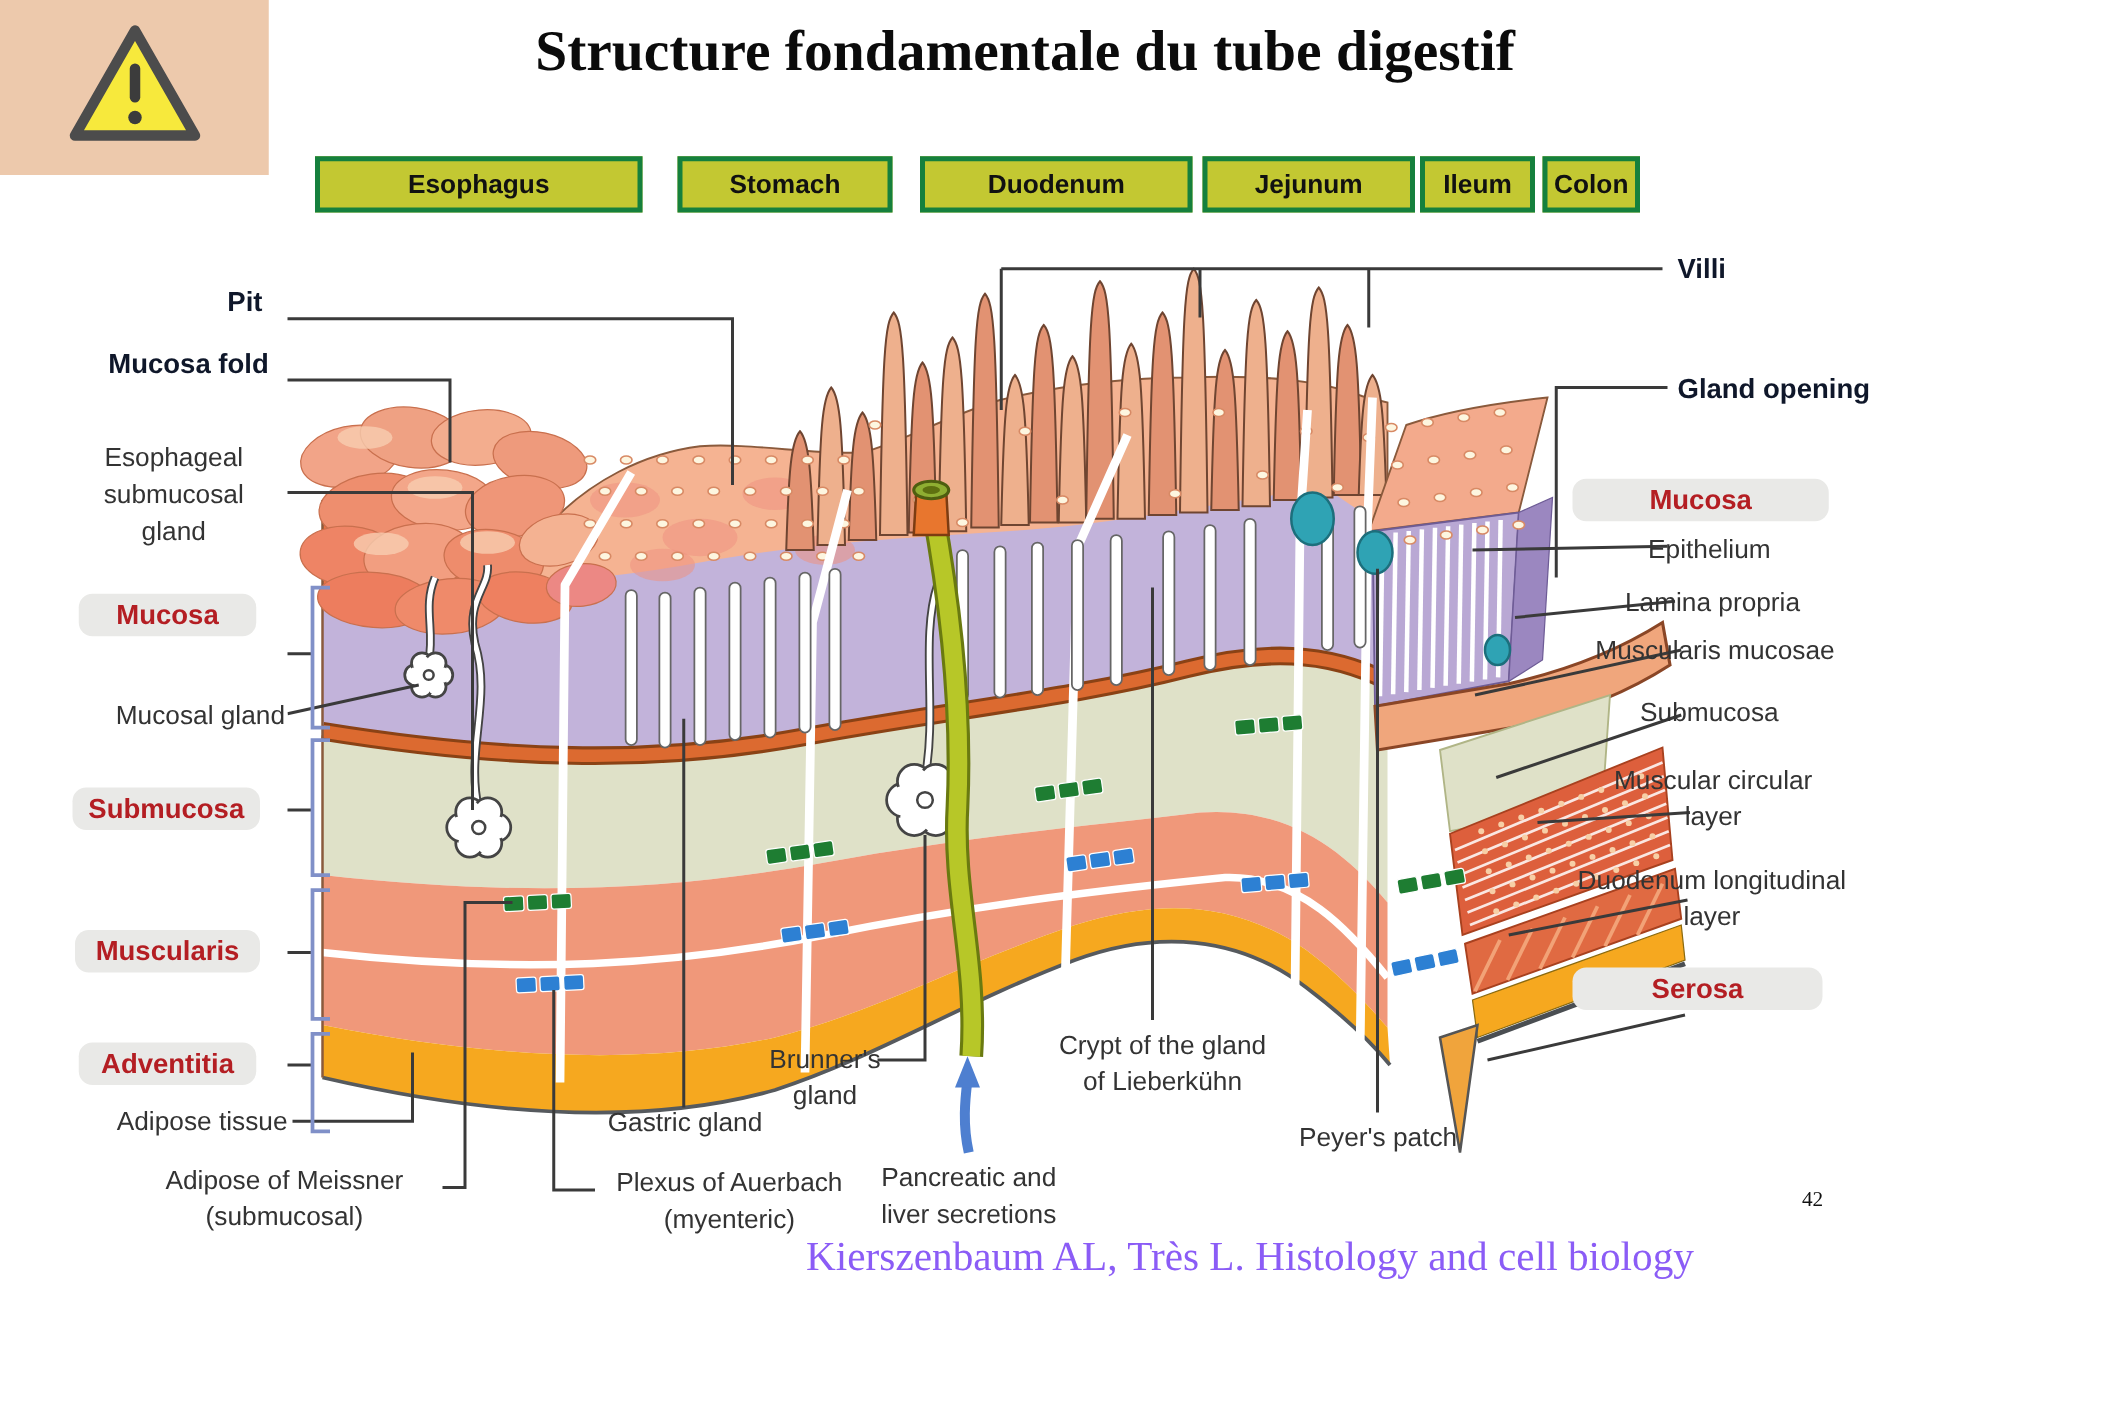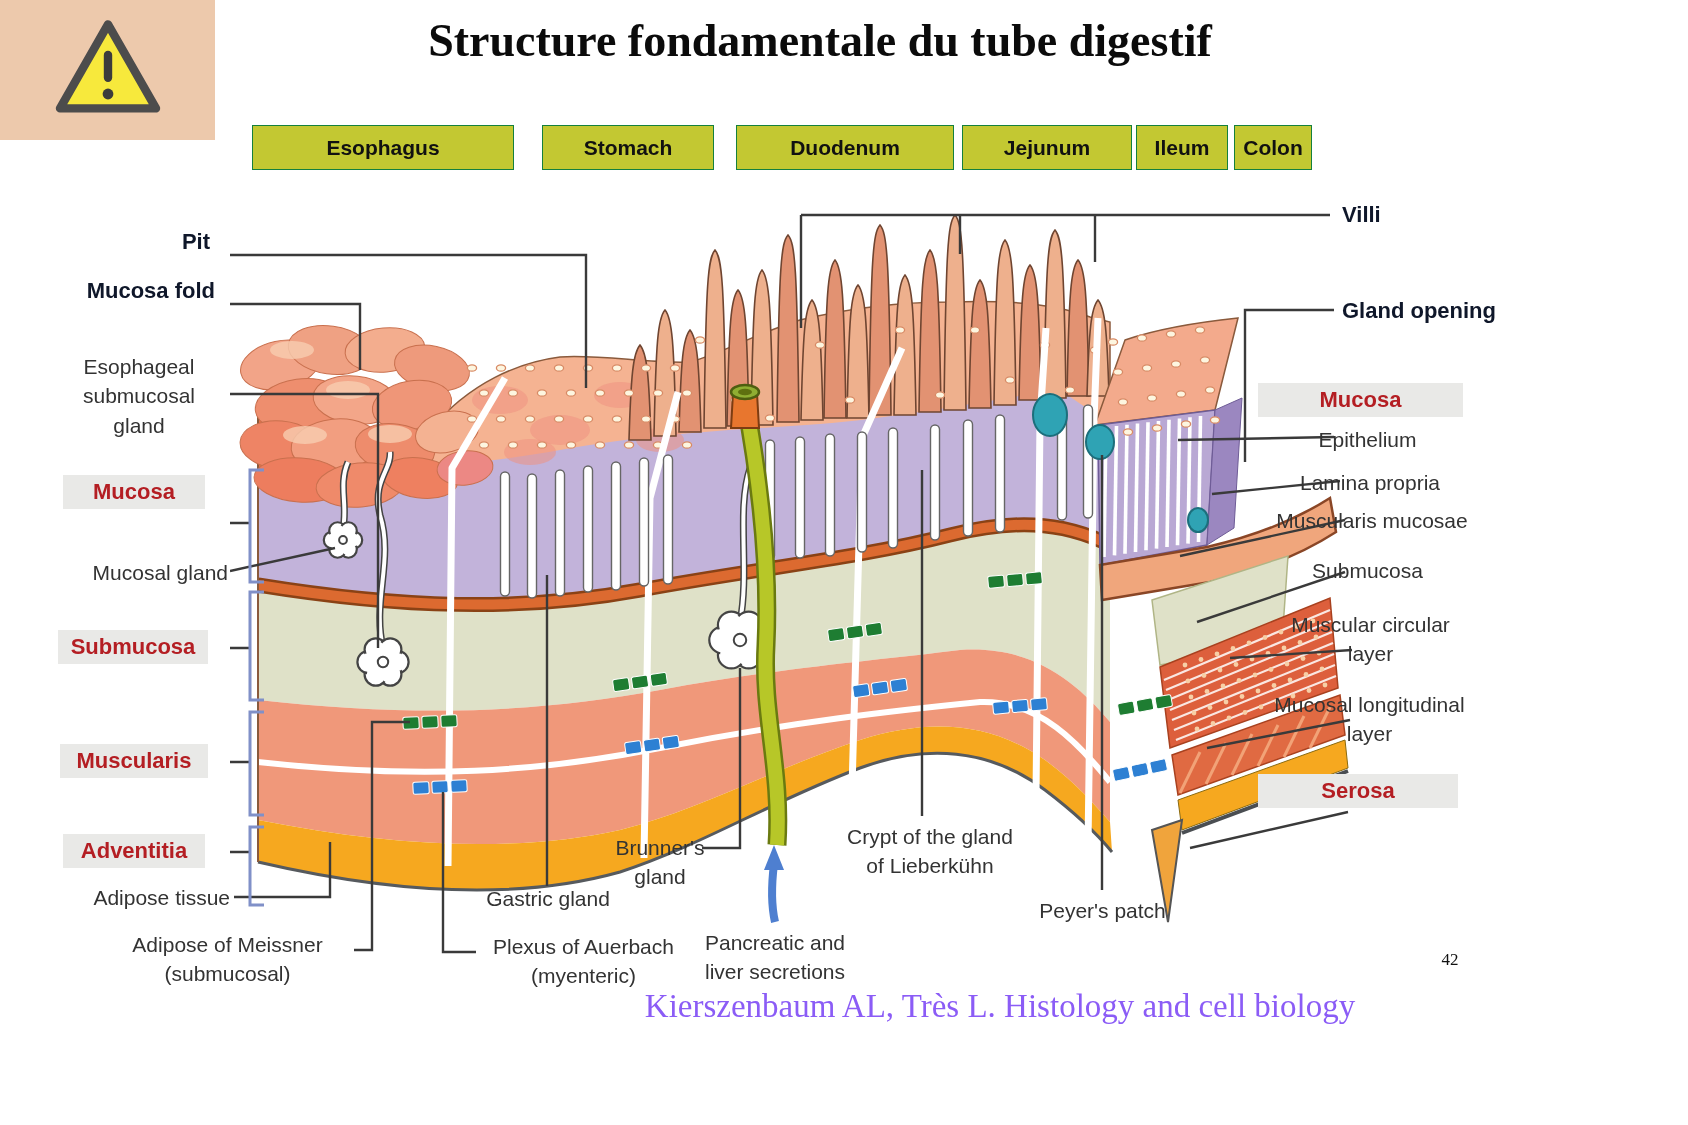--- a/index.html
+++ b/index.html
@@ -3,26 +3,26 @@
 <meta charset="utf-8">
 <style>
   html,body{margin:0;padding:0;}
   body{width:1688px;height:1125px;position:relative;background:#fff;overflow:hidden;
        font-family:"Liberation Sans",sans-serif;}
   .abs{position:absolute;}
   #warn-box{left:0;top:0;width:215px;height:140px;background:#edc9ac;display:flex;
             align-items:center;justify-content:center;}
   #slide-title{left:240px;top:14px;width:1160px;text-align:center;
                font-family:"Liberation Serif",serif;font-weight:bold;font-size:46px;color:#0b0b0b;}
-  .hdr{top:125px;height:45px;background:#c3c832;border:1px solid #15803d;box-sizing:border-box;
+  .hdr{top:125px;height:45px;background:#c3c832;border:4px solid #15803d;box-sizing:border-box;
        display:flex;align-items:center;justify-content:center;font-weight:bold;font-size:21px;color:#111;}
   .lbl{position:absolute;font-size:21px;color:#333;line-height:1.4;}
   .red{color:#0f172a;font-weight:bold;font-size:22px;}
   .boxed{background:#e9e9e7;color:#b41e23;font-weight:bold;font-size:22px;
-         display:flex;align-items:center;justify-content:center;height:34px;}
+         display:flex;align-items:center;justify-content:center;height:34px;border-radius:11px;}
   .ctr{text-align:center;}
   .rgt{text-align:right;}
   #page-num{left:1415px;top:950px;width:70px;font-family:"Liberation Serif",serif;font-size:17px;color:#111;text-align:center;}
   #citation{left:540px;top:988px;width:920px;text-align:center;font-family:"Liberation Serif",serif;
             font-size:33px;color:#8b5cf6;}
 </style>
 </head>
 <body>
 
 <div id="warn-box" class="abs">
@@ -486,19 +486,19 @@
 <div class="abs boxed" style="left:1258px;top:383px;width:205px;">Mucosa</div>
 <div class="lbl ctr" style="left:1280px;top:425px;width:175px;text-align:center;">Epithelium</div>
 <div class="lbl ctr" style="left:1270px;top:468px;width:200px;">Lamina propria</div>
 <div class="lbl ctr" style="left:1262px;top:506px;width:220px;">Muscularis mucosae</div>
 <div class="lbl ctr" style="left:1275px;top:556px;width:185px;">Submucosa</div>
 <div class="lbl ctr" style="left:1268px;top:610px;width:205px;">
   <span>Muscular circular</span><br>
   <span>layer</span>
 </div>
 <div class="lbl ctr" style="left:1252px;top:690px;width:235px;">
-  <span>Mucosal longitudinal</span><br>
+  <span>Duodenum longitudinal</span><br>
   <span>layer</span>
 </div>
 <div class="abs boxed" style="left:1258px;top:774px;width:200px;">Serosa</div>
 
 <div id="page-num" class="abs">42</div>
 <div id="citation" class="abs">Kierszenbaum AL, Très L. Histology and cell biology</div>
 
 </body></html>

